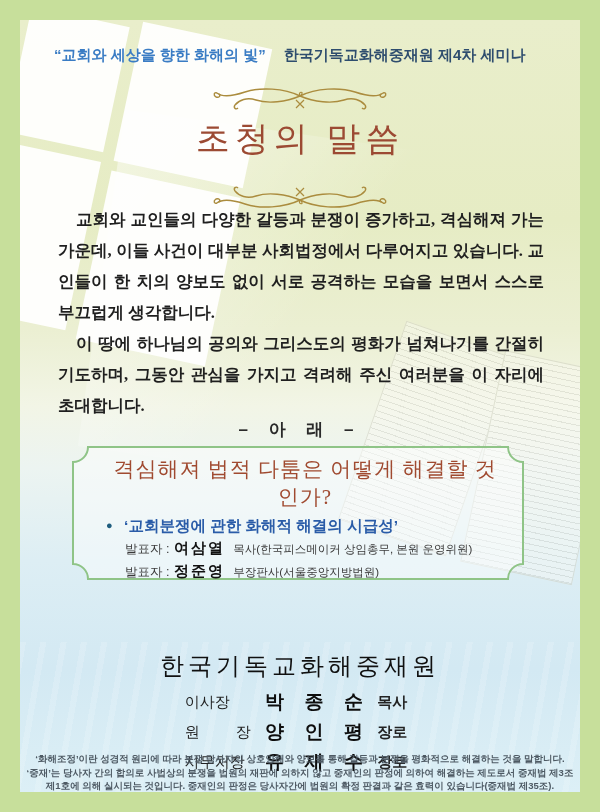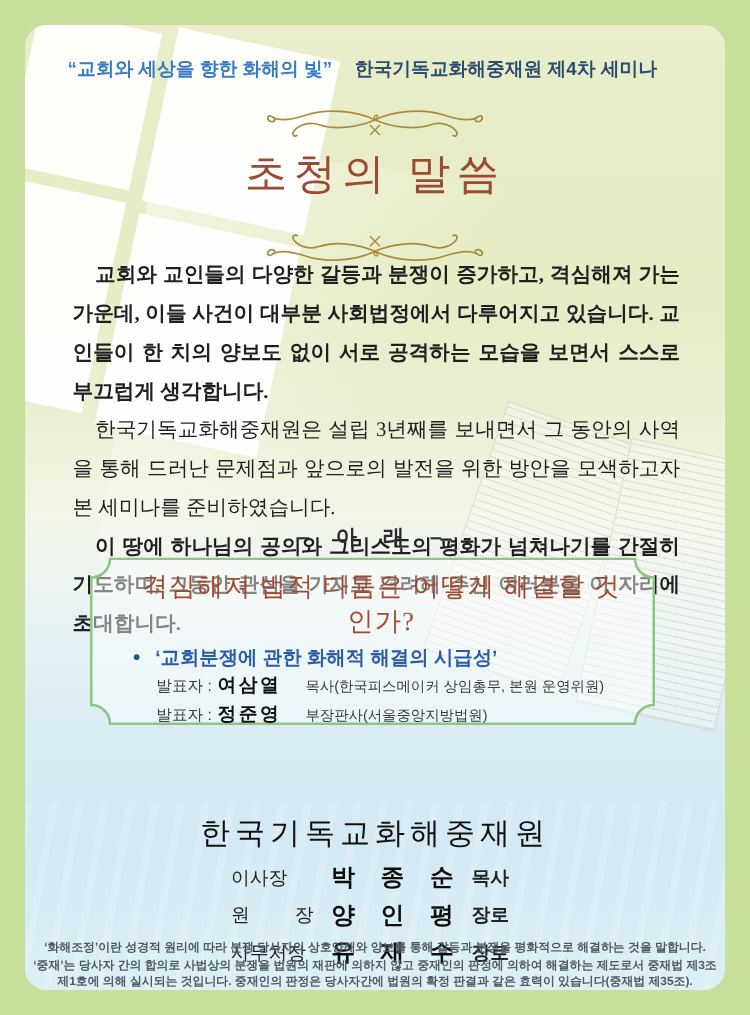--- a/index.html
+++ b/index.html
@@ -6,21 +6,20 @@
   .page{
     width:600px;height:812px;box-sizing:border-box;
     background:#c7df9b;padding:20px;position:relative;
     font-family:"Liberation Sans",sans-serif;
   }
   .inner{
     position:relative;width:560px;height:772px;overflow:hidden;
     background:linear-gradient(180deg,
       #e9eecb 0%, #e6ecc4 26%, #ebefd2 40%, #f2f5e6 50%,
       #ecf4f1 58%, #ddeef4 70%, #d3e9f3 84%, #dceff6 100%);
-    border-radius:17px;
   }
   
   .window-art{position:absolute;left:-34px;top:-14px;width:262px;height:364px;
     transform:rotate(12deg);z-index:0;}
   .pane{position:absolute;background:rgba(255,255,255,0.93);}
   .pa{left:10px;top:22px;width:100px;height:128px;}
   .pb{left:122px;top:14px;width:132px;height:142px;}
   .pc{left:10px;top:160px;width:100px;height:172px;}
   .pd{left:122px;top:166px;width:132px;height:172px;}
   .beam{position:absolute;left:80px;top:110px;width:320px;height:340px;z-index:0;
@@ -56,21 +55,21 @@
   .box-border{position:absolute;left:0;top:0;}
   .agenda-content{position:absolute;inset:0;padding:9px 20px 0 34px;box-sizing:border-box;}
   .agenda-question{text-align:center;font-family:"Liberation Serif",serif;
     font-size:21px;color:#a04a30;letter-spacing:1px;margin-bottom:5px;}
   .agenda-topic-line{margin-top:2px;}
   .dot{color:#1f5d7e;font-size:11px;margin-right:7px;vertical-align:2px;}
   .topic{color:#2a5ca8;font-weight:bold;font-size:15.5px;}
   .presenter{margin:2px 0 4px 19px;color:#333;}
   .plabel{font-size:12.5px;color:#3a3a3a;}
   .pname{font-size:15px;font-weight:bold;color:#111;letter-spacing:2px;margin-right:4px;}
-  .pdesc{font-size:11.5px;color:#3a3a3a;margin-left:11px;}
+  .pdesc{font-size:11.5px;color:#3a3a3a;}
   
   .details{position:absolute;left:103px;top:570px;font-size:15px;color:#222;}
   .detail-row{margin-bottom:7px;white-space:nowrap;}
   .sq{color:#b2a36b;font-size:10px;margin-right:7px;vertical-align:2px;}
   .dlabel{display:inline-block;width:44px;text-align:justify;text-align-last:justify;}
   .sep{margin:0 7px 0 3px;}
   .dvalue{font-weight:bold;color:#111;}
   .addr{margin:0 0 0 73px;font-size:12.5px;color:#333;}
   
   .org{position:absolute;top:630px;left:0;width:100%;text-align:center;}
@@ -140,21 +139,20 @@
             </g>
             <use href="#fl-left2" transform="translate(176,0) scale(-1,1)"></use>
             <path d="M84,14 l8,8 M92,14 l-8,8" stroke-width="1.2"></path>
             <path d="M88,10 c-3,-5 6,-5 0,0" stroke-width="1.2"></path>
           </g>
         </svg>
       </div>
 
       <div class="body-text">
         <p class="bold">교회와 교인들의 다양한 갈등과 분쟁이 증가하고, 격심해져 가는 가운데, 이들 사건이 대부분 사회법정에서 다루어지고 있습니다. 교인들이 한 치의 양보도 없이 서로 공격하는 모습을 보면서 스스로 부끄럽게 생각합니다.</p>
-        <p>한국기독교화해중재원은 설립 3년째를 보내면서 그 동안의 사역을 통해 드러난 문제점과 앞으로의 발전을 위한 방안을 모색하고자 본 세미나를 준비하였습니다.</p>
         <p class="bold">이 땅에 하나님의 공의와 그리스도의 평화가 넘쳐나기를 간절히 기도하며, 그동안 관심을 가지고 격려해 주신 여러분을 이 자리에 초대합니다.</p>
       </div>
 
       <div class="below-label">– 아  래 –</div>
 
       <div class="agenda-box">
         <svg class="box-border" width="452" height="134" viewBox="0 0 452 134">
           <path d="M16,1 H436 A15,15 0 0 0 451,16 V118 A15,15 0 0 0 436,133 H16 A15,15 0 0 0 1,118 V16 A15,15 0 0 0 16,1 Z" fill="rgba(255,255,255,0.45)" stroke="#8fc487" stroke-width="2"></path>
         </svg>
         <div class="agenda-content">

